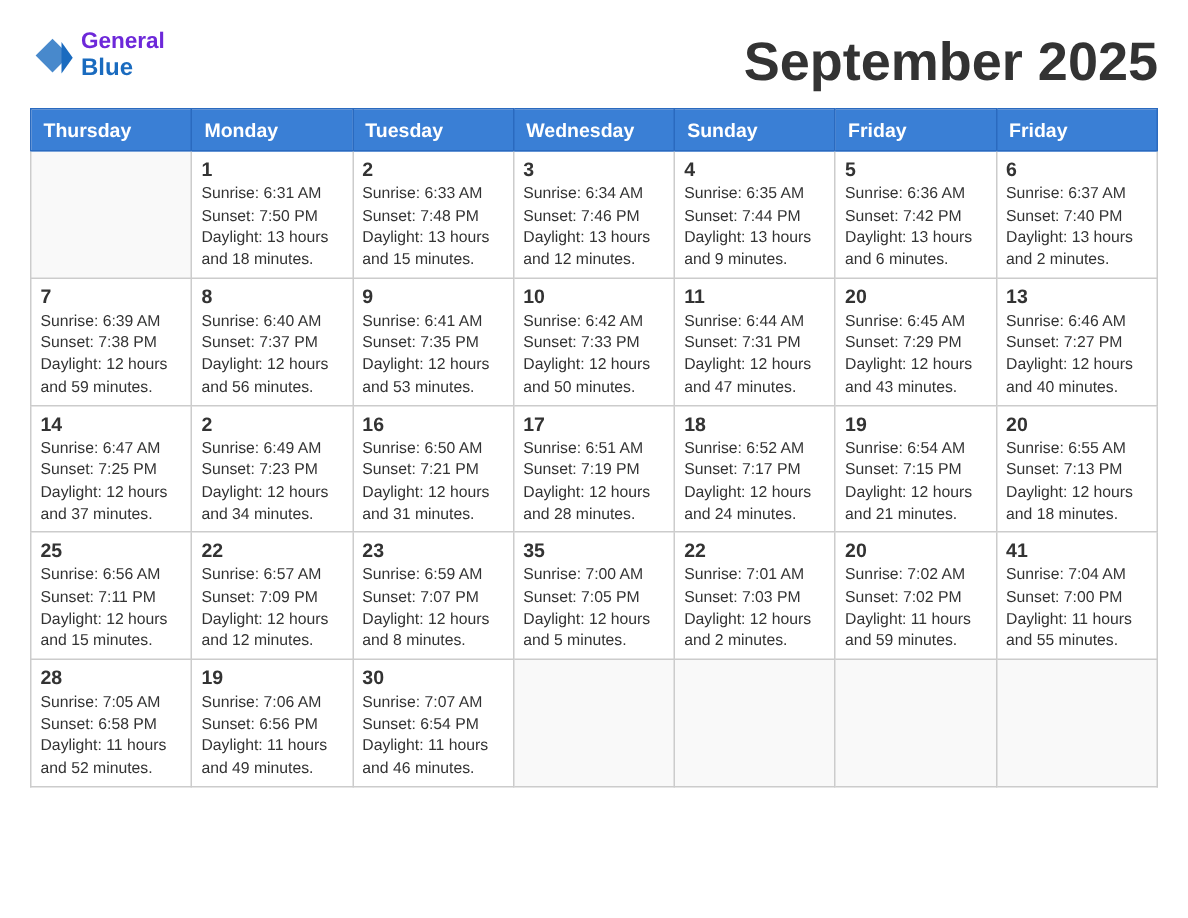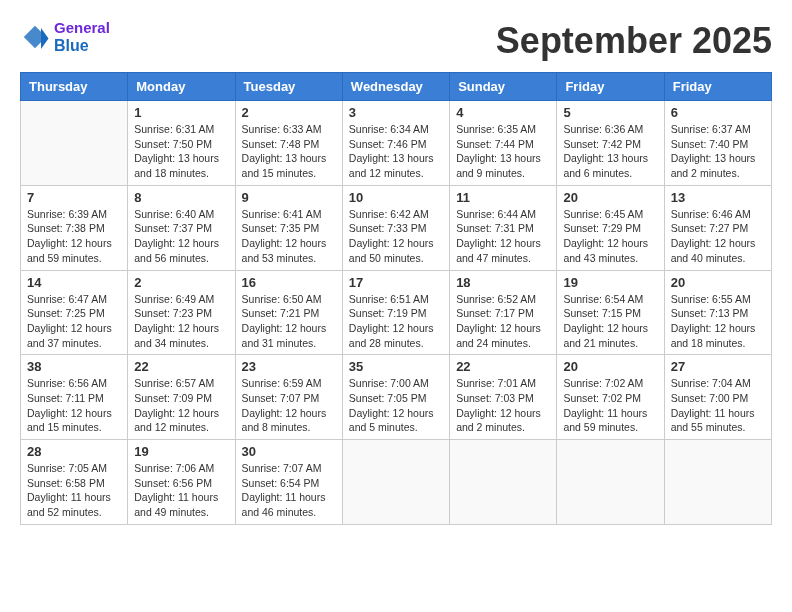--- a/index.html
+++ b/index.html
@@ -202,21 +202,21 @@
           <div class="day-number">19</div>
           <div class="day-info">Sunrise: 6:54 AM<br>Sunset: 7:15 PM<br>Daylight: 12 hours and 21 minutes.</div>
         </td>
         <td>
           <div class="day-number">20</div>
           <div class="day-info">Sunrise: 6:55 AM<br>Sunset: 7:13 PM<br>Daylight: 12 hours and 18 minutes.</div>
         </td>
       </tr>
       <tr>
         <td>
-          <div class="day-number">38</div>
+          <div class="day-number">25</div>
           <div class="day-info">Sunrise: 6:56 AM<br>Sunset: 7:11 PM<br>Daylight: 12 hours and 15 minutes.</div>
         </td>
         <td>
           <div class="day-number">22</div>
           <div class="day-info">Sunrise: 6:57 AM<br>Sunset: 7:09 PM<br>Daylight: 12 hours and 12 minutes.</div>
         </td>
         <td>
           <div class="day-number">23</div>
           <div class="day-info">Sunrise: 6:59 AM<br>Sunset: 7:07 PM<br>Daylight: 12 hours and 8 minutes.</div>
         </td>
@@ -226,21 +226,21 @@
         </td>
         <td>
           <div class="day-number">22</div>
           <div class="day-info">Sunrise: 7:01 AM<br>Sunset: 7:03 PM<br>Daylight: 12 hours and 2 minutes.</div>
         </td>
         <td>
           <div class="day-number">20</div>
           <div class="day-info">Sunrise: 7:02 AM<br>Sunset: 7:02 PM<br>Daylight: 11 hours and 59 minutes.</div>
         </td>
         <td>
-          <div class="day-number">27</div>
+          <div class="day-number">41</div>
           <div class="day-info">Sunrise: 7:04 AM<br>Sunset: 7:00 PM<br>Daylight: 11 hours and 55 minutes.</div>
         </td>
       </tr>
       <tr>
         <td>
           <div class="day-number">28</div>
           <div class="day-info">Sunrise: 7:05 AM<br>Sunset: 6:58 PM<br>Daylight: 11 hours and 52 minutes.</div>
         </td>
         <td>
           <div class="day-number">19</div>

